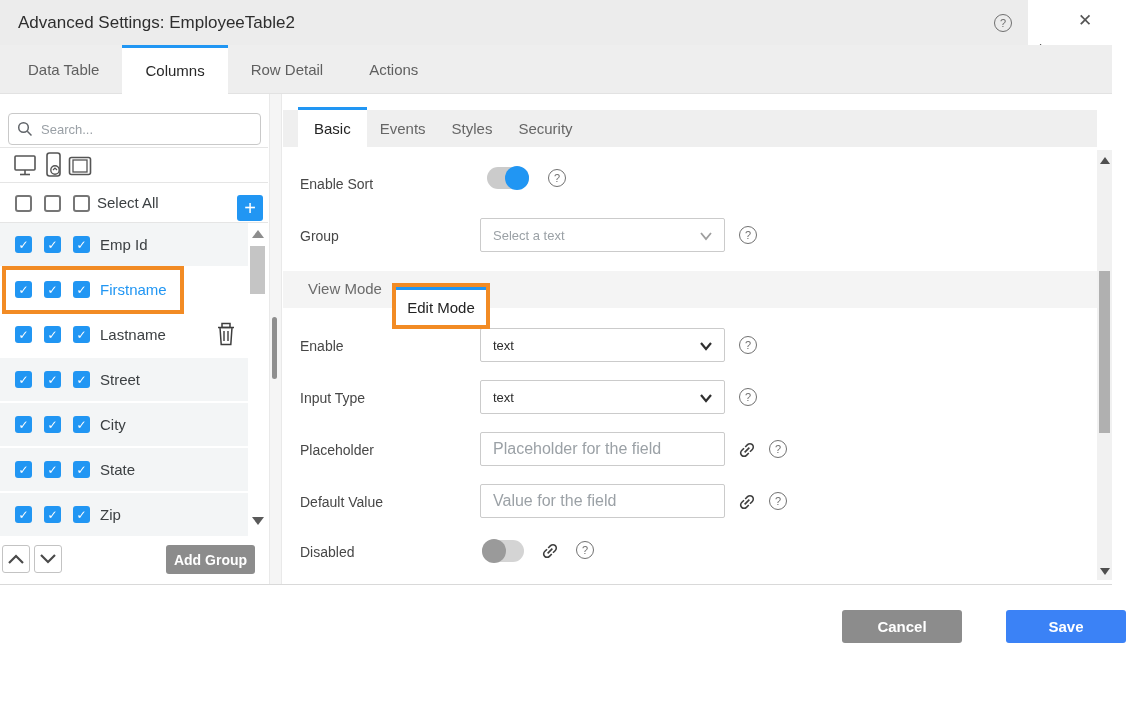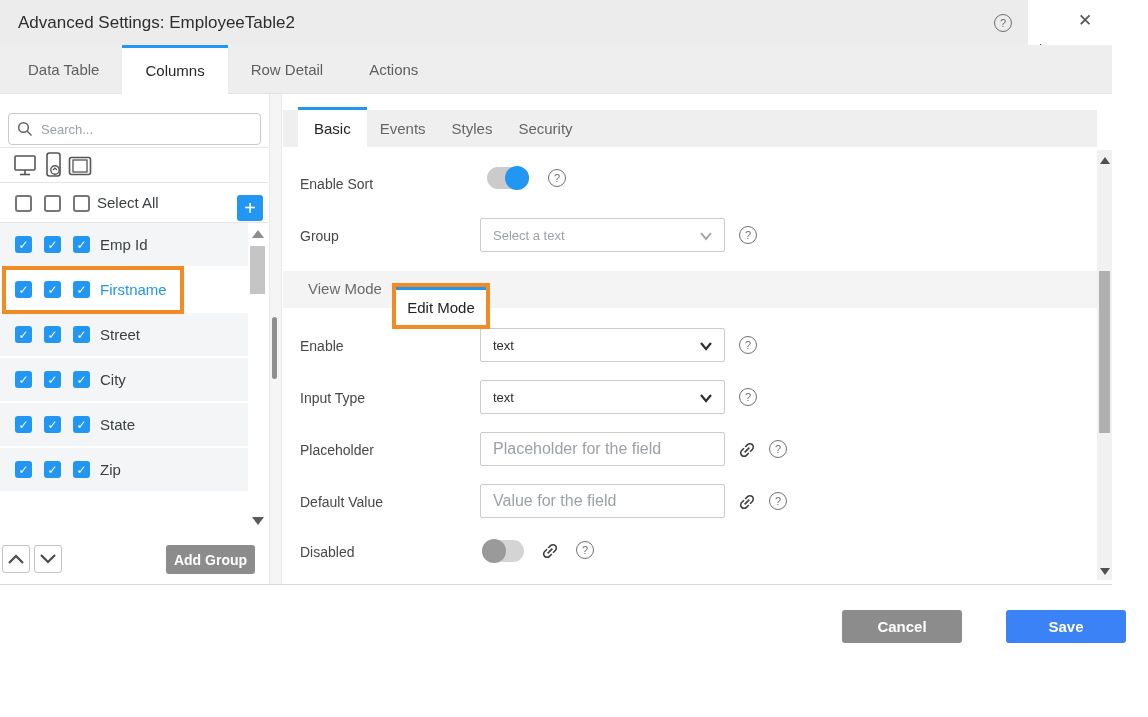--- a/index.html
+++ b/index.html
@@ -189,20 +189,35 @@
       <span class="cb c2 checked"></span>
       <span class="cb c3 checked"></span>
       <span class="col-label">Emp Id</span>
     </div>
     <div class="col-row sel">
       <span class="cb c1 checked"></span>
       <span class="cb c2 checked"></span>
       <span class="cb c3 checked"></span>
       <span class="col-label">Firstname</span>
     </div>
+    <div class="col-row white">
+      <span class="cb c1 checked"></span>
+      <span class="cb c2 checked"></span>
+      <span class="cb c3 checked"></span>
+      <span class="col-label">Lastname</span>
+      <span class="trash">
+        <svg width="22" height="25" viewBox="0 0 22 25">
+            <rect x="7" y="1.5" width="8" height="4" fill="none" stroke="#3d3d3d" stroke-width="1.5"></rect>
+            <line x1="3" y1="5.5" x2="19" y2="5.5" stroke="#3d3d3d" stroke-width="1.5"></line>
+            <path d="M5 5.5l1.2 17h9.6l1.2-17" fill="none" stroke="#3d3d3d" stroke-width="1.5"></path>
+            <line x1="9" y1="9" x2="9" y2="19" stroke="#3d3d3d" stroke-width="1.4"></line>
+            <line x1="13" y1="9" x2="13" y2="19" stroke="#3d3d3d" stroke-width="1.4"></line>
+          </svg>
+      </span>
+    </div>
     <div class="col-row">
       <span class="cb c1 checked"></span>
       <span class="cb c2 checked"></span>
       <span class="cb c3 checked"></span>
       <span class="col-label">Street</span>
     </div>
     <div class="col-row">
       <span class="cb c1 checked"></span>
       <span class="cb c2 checked"></span>
       <span class="cb c3 checked"></span>

